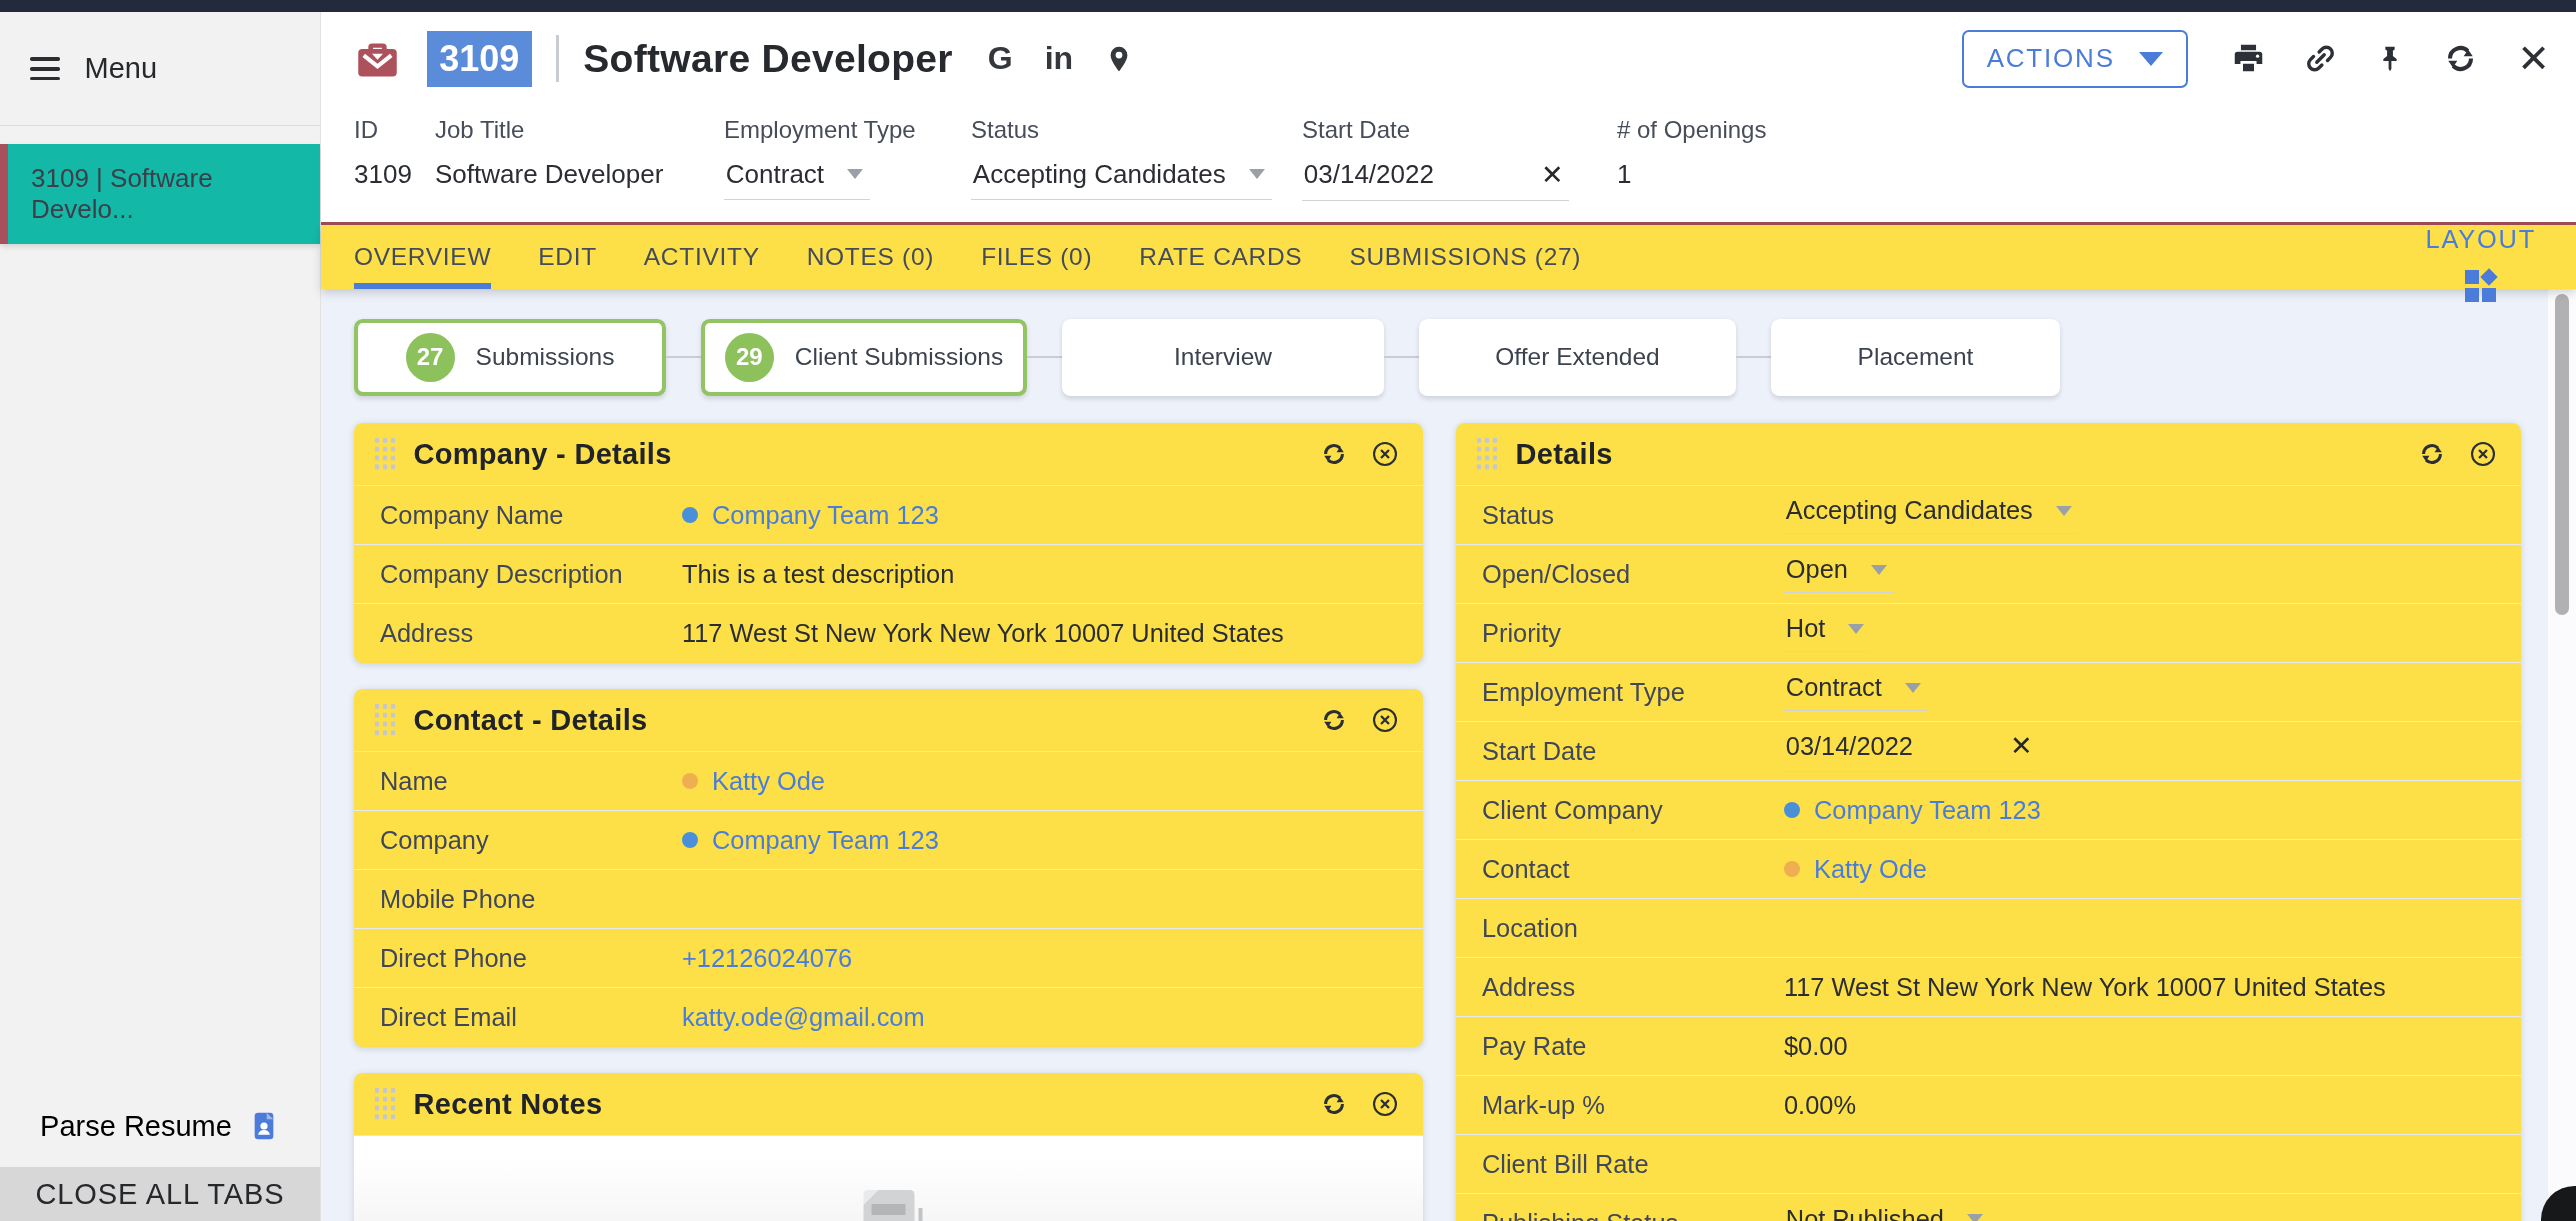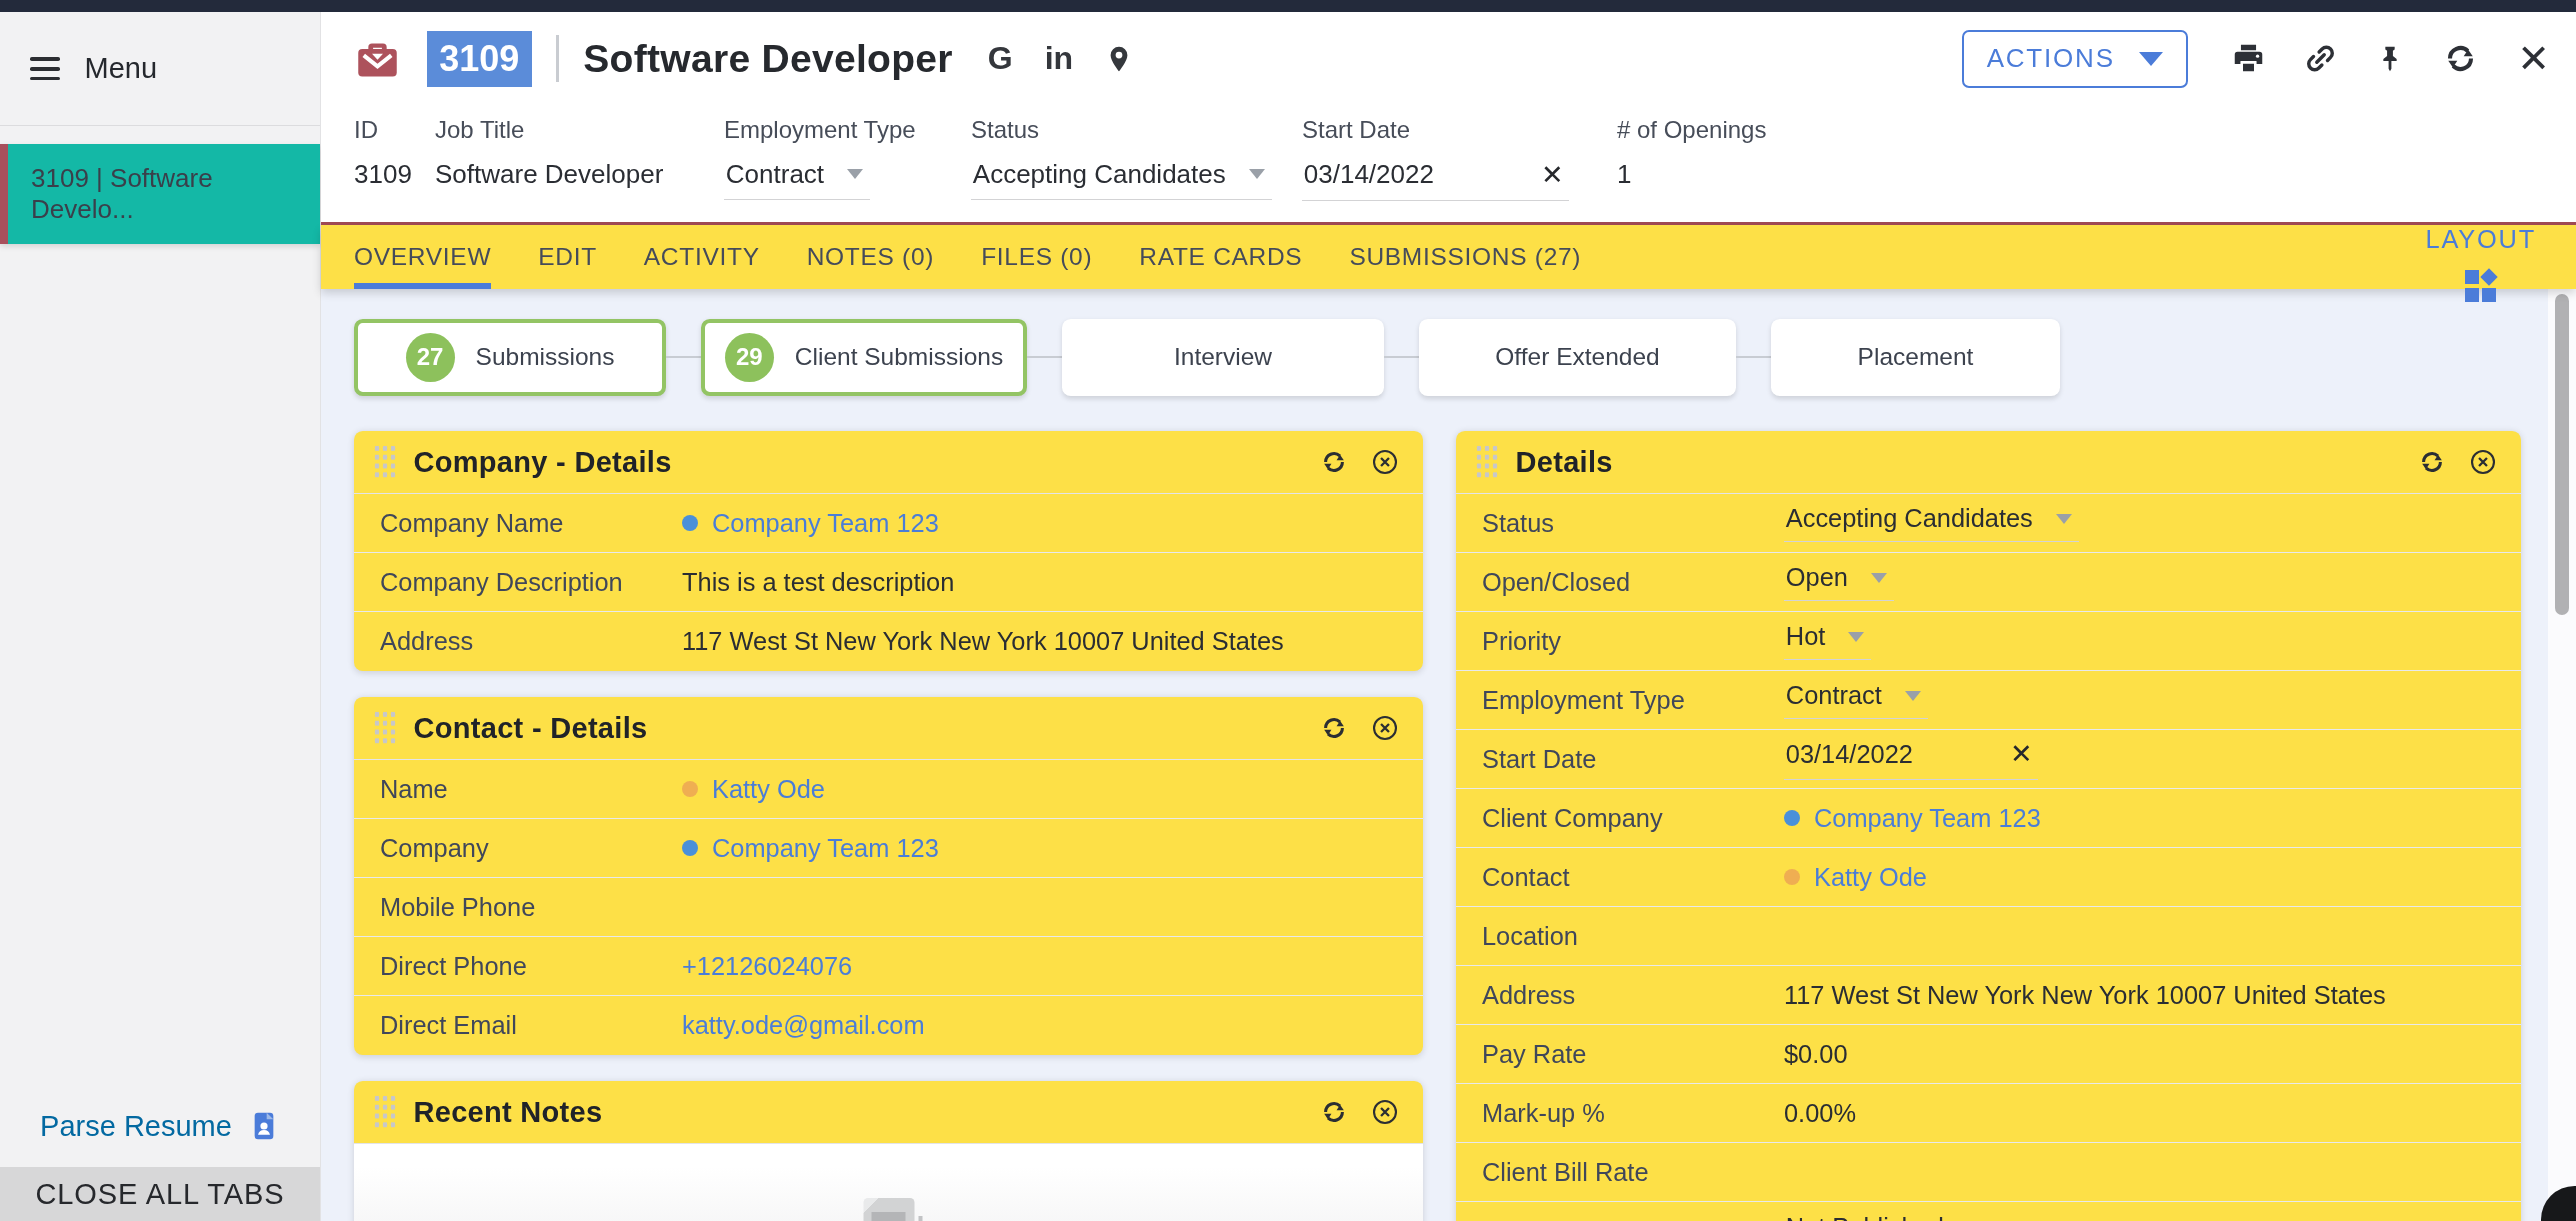--- a/index.html
+++ b/index.html
@@ -10,21 +10,21 @@
   .app { display: flex; height: 1209px; }
 
   
   .sidebar { width: 321px; background: #f2f2f3; display: flex; flex-direction: column; border-right: 0.9px solid #e2e2e4; flex: none; }
   .menu-row { height: 114px; display: flex; align-items: center; gap: 24.5px; padding-left: 30px; border-bottom: 0.9px solid #dcdcde; }
   .hamburger { display: inline-flex; flex-direction: column; gap: 6.1px; cursor: pointer; }
   .hamburger i { width: 30px; height: 3.5px; background: #2b2d31; border-radius: 1.8px; }
   .menu-label { font-size: 29px; color: #25282d; }
   .side-tab { height: 100px; margin-top: 18px; background: #14b8a6; border-left: 8px solid #a8505c; display: flex; align-items: center; padding-left: 23px; font-size: 26px; color: #3a3f4a; box-shadow: 0 2.6px 6.1px rgba(0,0,0,.14); cursor: pointer; }
   .sidebar-spacer { flex: 1; }
-  .parse-resume { display: flex; justify-content: center; align-items: center; gap: 16px; padding: 19px 0 24.5px; color: #0369a1; font-size: 29px; cursor: pointer; }
+  .parse-resume { display: flex; justify-content: center; align-items: center; gap: 16px; padding: 19px 0 24.5px; color: #000000; font-size: 29px; cursor: pointer; }
   .close-all { height: 54px; background: #d7d7d8; display: flex; align-items: center; justify-content: center; font-size: 29px; color: #26282c; letter-spacing: 0.9px; cursor: pointer; }
 
   
   .main { flex: 1; display: flex; flex-direction: column; min-width: 0; }
   .hdr { background: #fff; position: relative; z-index: 3; }
   .hdr-top { height: 93px; display: flex; align-items: center; padding: 0 26px 0 33px; }
   .badge-id { background: #5b8cd9; color: #fff; font-size: 36px; font-weight: bold; padding: 7px 12.3px; margin-left: 26px; }
   .vdiv { width: 2.6px; height: 47px; background: #c9ccd1; margin: 0 24.5px; }
   .job-title { font-size: 39px; font-weight: 600; color: #26292e; letter-spacing: 0.3px; }
   .mini-icons { display: flex; align-items: center; gap: 32px; margin-left: 35px; }
@@ -59,21 +59,21 @@
   .tabs-strip { display: flex; }
   .tab { display: flex; align-items: center; margin-right: 47px; font-size: 24.5px; color: #454b5a; letter-spacing: 0.7px; border-bottom: 6.1px solid transparent; padding-top: 5.3px; cursor: pointer; white-space: nowrap; }
   .tab.active { border-bottom-color: #4b7cd9; }
   .layout-btn { margin-left: auto; margin-right: 40px; display: flex; align-items: center; gap: 16px; color: #4b7cd9; font-size: 25.4px; letter-spacing: 1.8px; cursor: pointer; flex-direction: column; }
   .layout-icon { display: grid; grid-template-columns: 14px 14px; grid-gap: 3.5px; }
   .layout-icon i { width: 14px; height: 14px; background: #4b7cd9; display: block; }
   .layout-icon i.diamond { transform: rotate(45deg) scale(.88); }
 
   
   .content { flex: 1; min-height: 0; background: #edf1fa; padding: 26px 0 0 33px; position: relative; overflow: hidden; }
-  .pipeline { display: flex; align-items: center; height: 84px; margin-bottom: 32px; }
+  .pipeline { display: flex; align-items: center; height: 84px; margin-bottom: 24px; }
   .stage { height: 77px; background: #fff; border-radius: 8.8px; box-shadow: 0 2.6px 5.3px rgba(0,0,0,.13); display: flex; align-items: center; justify-content: center; gap: 21px; font-size: 24.5px; color: #3c424e; cursor: pointer; flex: none; }
   .stage.green { border: 4.4px solid #93c464; }
   .stage:nth-child(1) { width: 312px; }
   .stage:nth-child(3) { width: 326px; }
   .stage:nth-child(5) { width: 322px; }
   .stage:nth-child(7) { width: 317px; }
   .stage:nth-child(9) { width: 289px; }
   .stage-badge { width: 49px; height: 49px; border-radius: 50%; background: #8dc15c; color: #fff; font-size: 24px; font-weight: bold; display: flex; align-items: center; justify-content: center; flex: none; }
   .connector { width: 35px; height: 2.6px; background: #c8ccd3; flex: none; }
 

